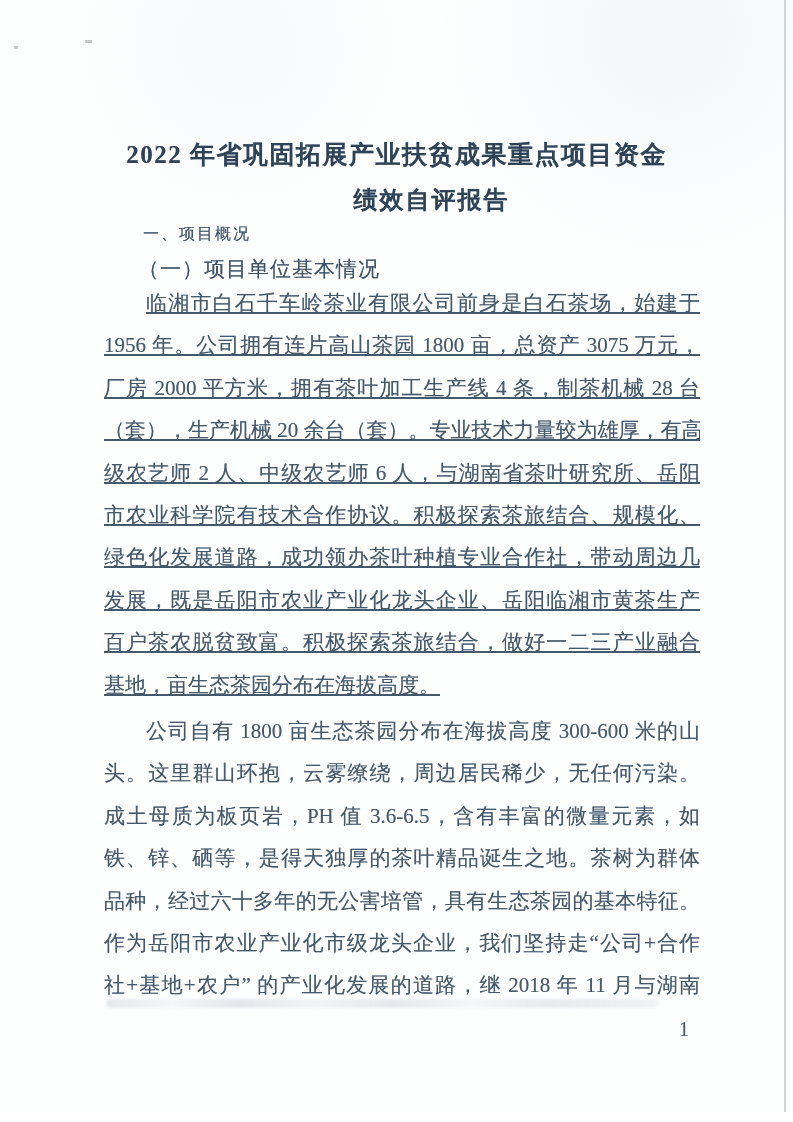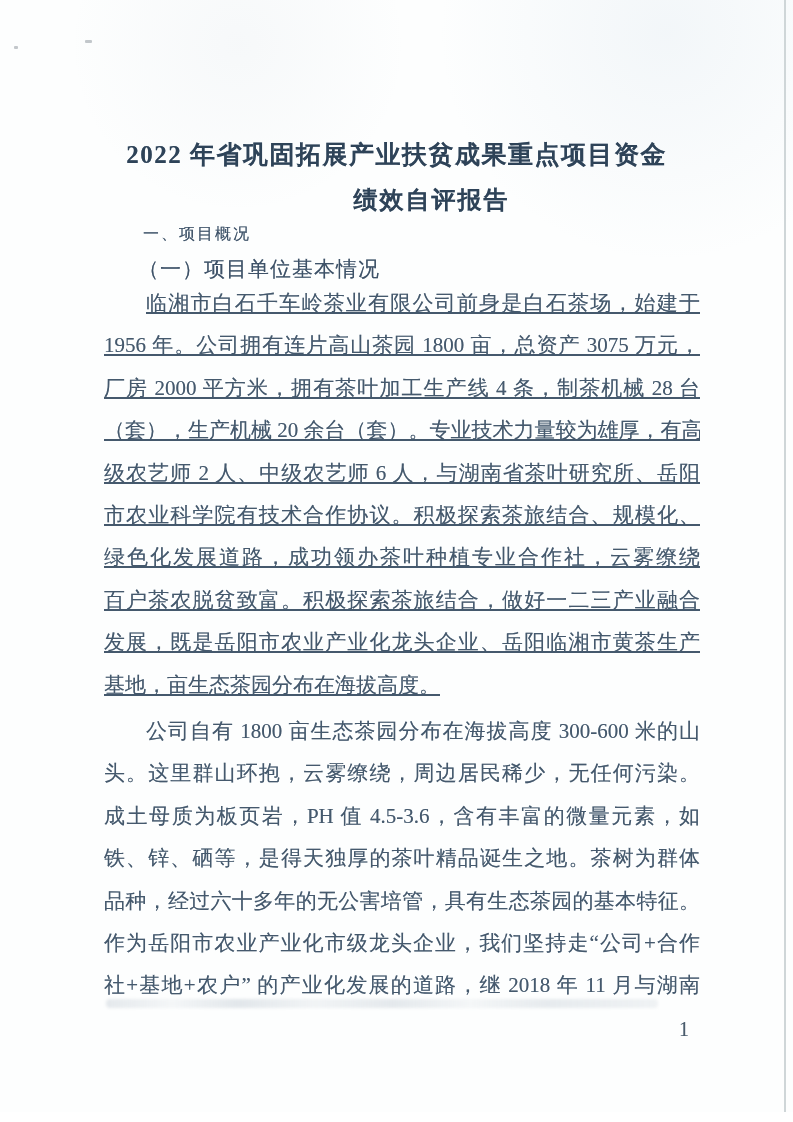--- a/index.html
+++ b/index.html
@@ -85,30 +85,30 @@
   <div class="heading h1">一、项目概况</div>
   <div class="heading h2">（一）项目单位基本情况</div>
 
   <div class="para p1">
     <div class="line indent">临湘市白石千车岭茶业有限公司前身是白石茶场，始建于</div>
     <div class="line">1956 年。公司拥有连片高山茶园 1800 亩，总资产 3075 万元，</div>
     <div class="line">厂房 2000 平方米，拥有茶叶加工生产线 4 条，制茶机械 28 台</div>
     <div class="line">（套），生产机械 20 余台（套）。专业技术力量较为雄厚，有高</div>
     <div class="line">级农艺师 2 人、中级农艺师 6 人，与湖南省茶叶研究所、岳阳</div>
     <div class="line">市农业科学院有技术合作协议。积极探索茶旅结合、规模化、</div>
-    <div class="line">绿色化发展道路，成功领办茶叶种植专业合作社，云雾缭绕</div>
+    <div class="line">绿色化发展道路，成功领办茶叶种植专业合作社，带动周边几</div>
+    <div class="line">发展，既是岳阳市农业产业化龙头企业、岳阳临湘市黄茶生产</div>
     <div class="line">百户茶农脱贫致富。积极探索茶旅结合，做好一二三产业融合</div>
-    <div class="line">发展，既是岳阳市农业产业化龙头企业、岳阳临湘市黄茶生产</div>
     <div class="line open">基地，亩生态茶园分布在海拔高度。</div>
   </div>
 
   <div class="para p2">
     <div class="line indent">公司自有 1800 亩生态茶园分布在海拔高度 300-600 米的山</div>
     <div class="line">头。这里群山环抱，云雾缭绕，周边居民稀少，无任何污染。</div>
-    <div class="line">成土母质为板页岩，PH 值 4.5-3.6，含有丰富的微量元素，如</div>
+    <div class="line">成土母质为板页岩，PH 值 3.6-6.5，含有丰富的微量元素，如</div>
     <div class="line">铁、锌、硒等，是得天独厚的茶叶精品诞生之地。茶树为群体</div>
     <div class="line">品种，经过六十多年的无公害培管，具有生态茶园的基本特征。</div>
     <div class="line">作为岳阳市农业产业化市级龙头企业，我们坚持走“公司+合作</div>
     <div class="line">社+基地+农户” 的产业化发展的道路，继 2018 年 11 月与湖南</div>
   </div>
 
   <div class="ghost-line"></div>
 
   <div class="page-number">1</div>
 

